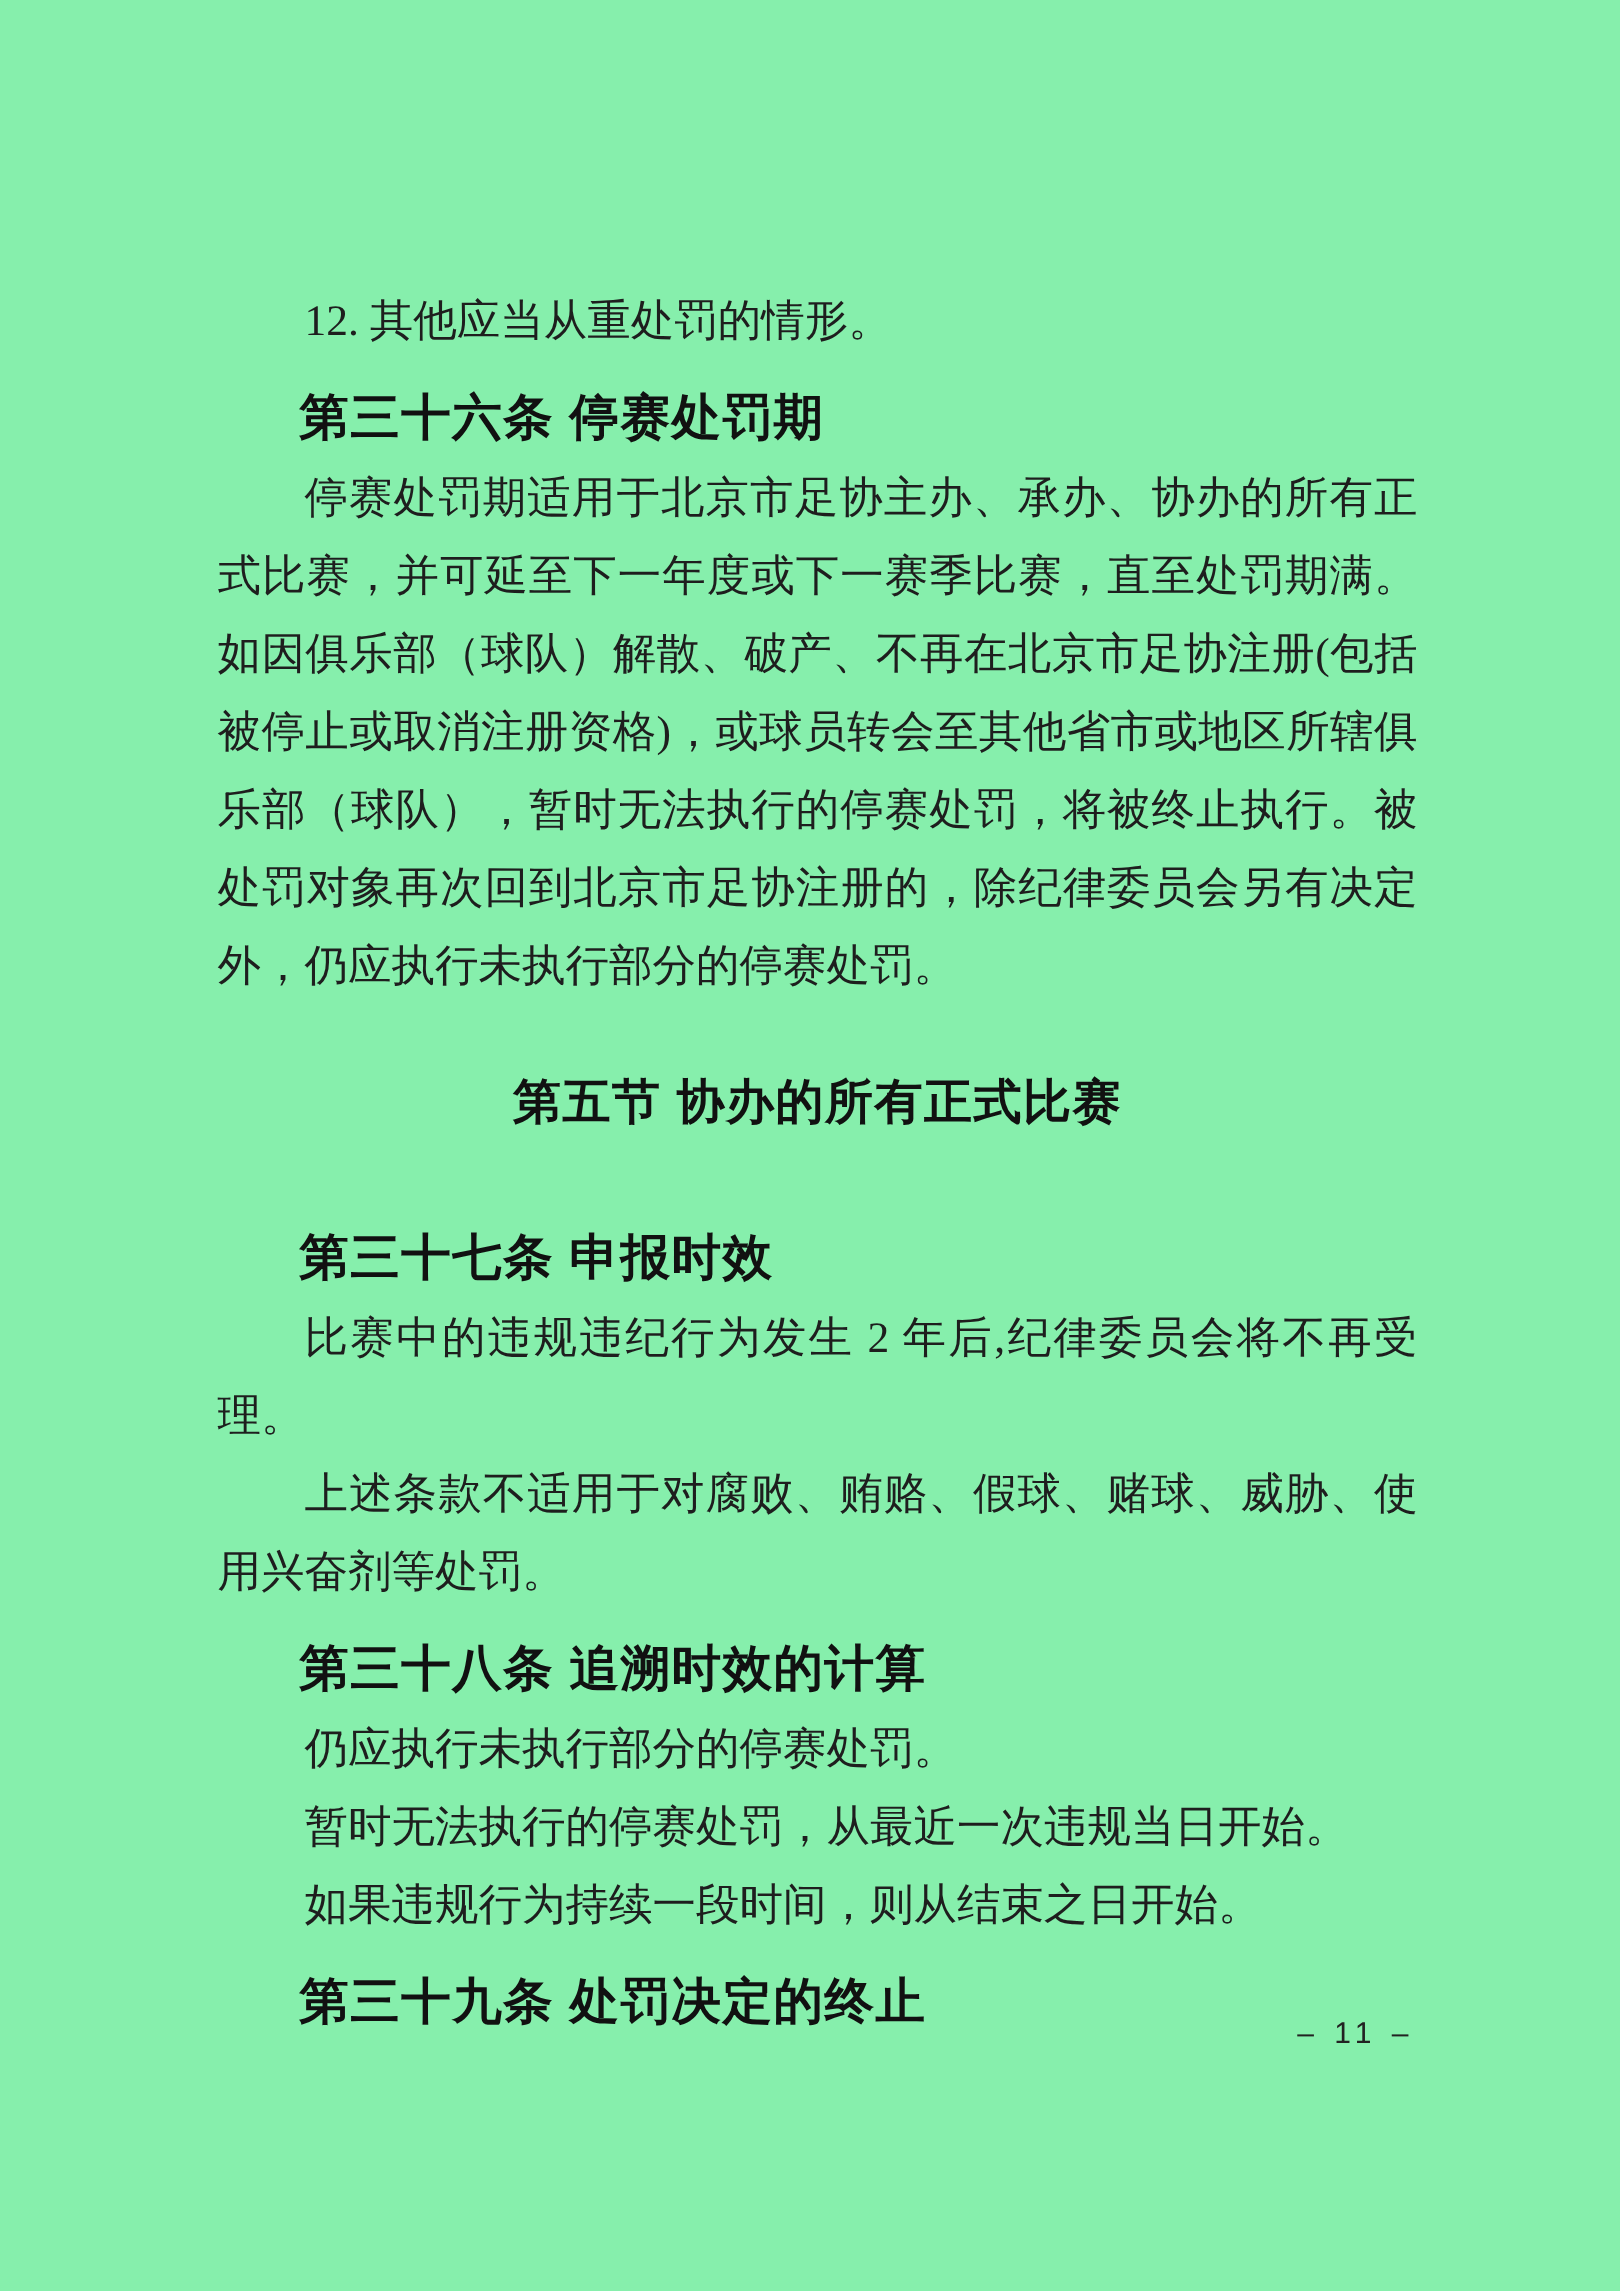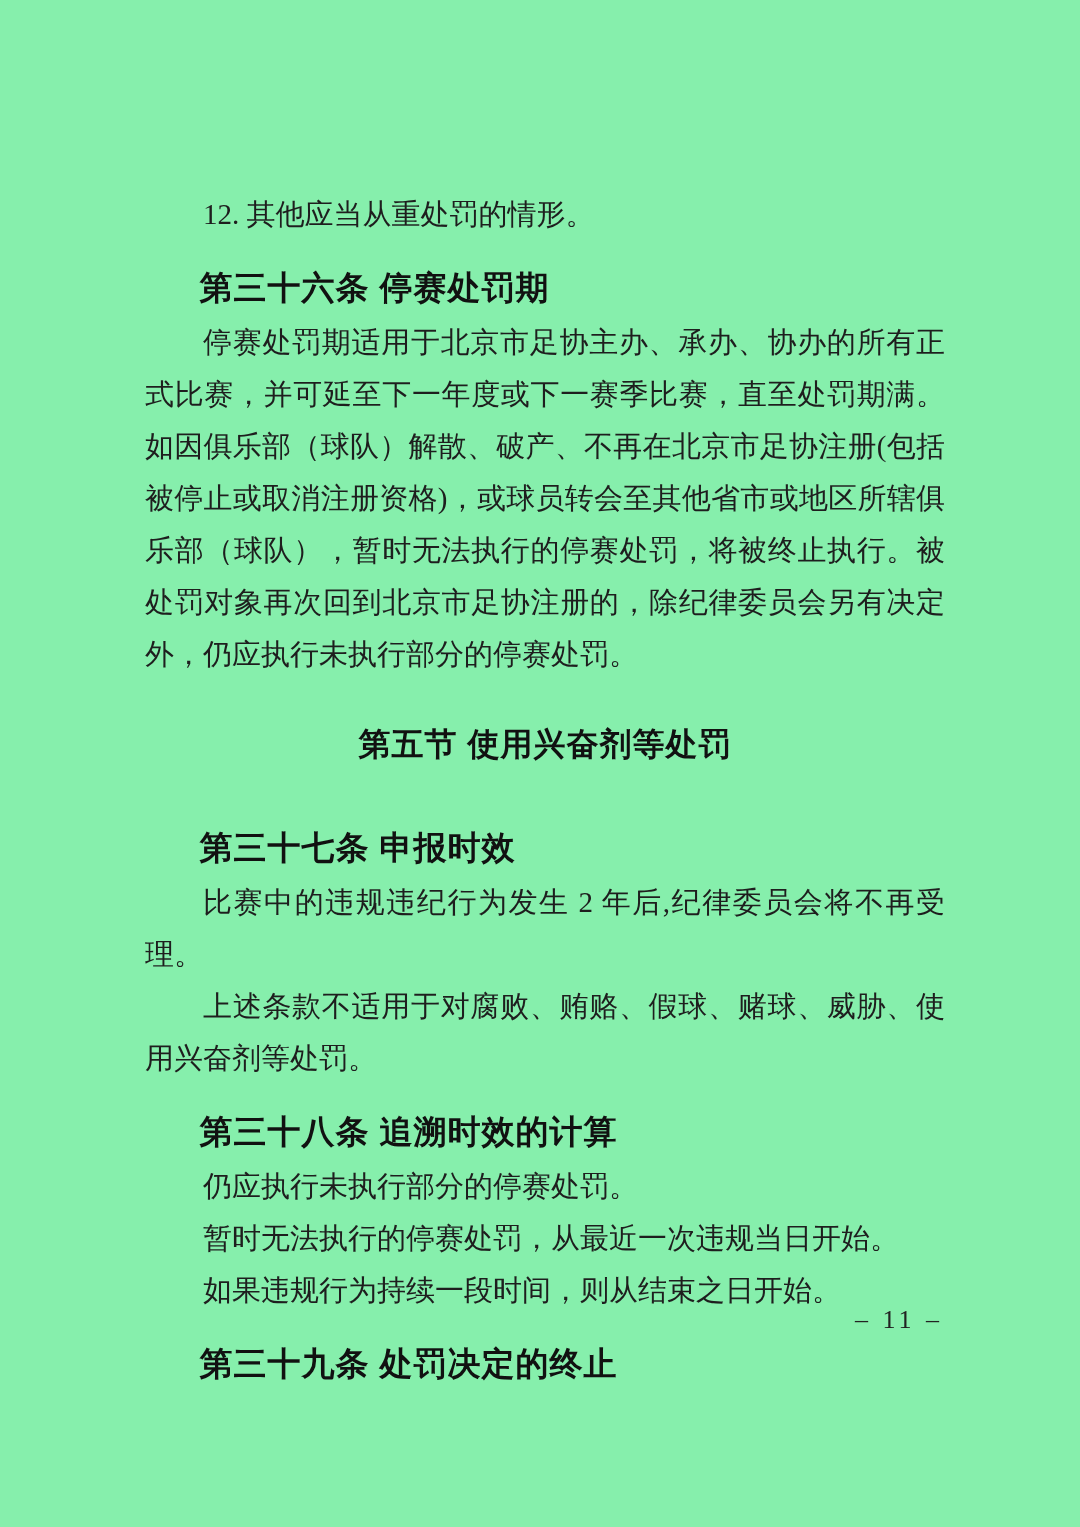--- a/index.html
+++ b/index.html
@@ -29,62 +29,62 @@
   p.body-para {
     margin: 0;
     text-indent: 2em;
   }
   h3.article-heading {
     font-family: "Liberation Sans", "DejaVu Sans", sans-serif;
     font-weight: 700;
     font-size: 33px;
     line-height: 52px;
     color: #111111;
-    margin: 22px 0 2px 0;
+    margin: 12px 0 2px 0;
     text-indent: 1.65em;
     text-align: left;
     letter-spacing: 1px;
   }
   h2.section-heading {
     font-family: "Liberation Sans", "DejaVu Sans", sans-serif;
     font-weight: 700;
     font-size: 32px;
     line-height: 52px;
     color: #111111;
     text-align: center;
     text-indent: 0;
     margin: 38px 0 52px 0;
     letter-spacing: 1px;
   }
   .page-number {
     position: absolute;
-    top: 1304px;
+    top: 1340px;
     right: 137px;
-    font-family: Liberation Serif, serif;
-    font-size: 26px;
+    font-family: Liberation Sans, sans-serif;
+    font-size: 20px;
     line-height: 32px;
     color: #222222;
     letter-spacing: 4px;
     white-space: nowrap;
   }
 </style>
 </head>
 <body>
 
 <div class="page">
   <div class="content">
 
     <p class="body-para">12. 其他应当从重处罚的情形。</p>
 
 
     <h3 class="article-heading">第三十六条 停赛处罚期</h3>
 
     <p class="body-para">停赛处罚期适用于北京市足协主办、承办、协办的所有正式比赛，并可延至下一年度或下一赛季比赛，直至处罚期满。如因俱乐部（球队）解散、破产、不再在北京市足协注册(包括被停止或取消注册资格)，或球员转会至其他省市或地区所辖俱乐部（球队），暂时无法执行的停赛处罚，将被终止执行。被处罚对象再次回到北京市足协注册的，除纪律委员会另有决定外，仍应执行未执行部分的停赛处罚。</p>
 
-    <h2 class="section-heading">第五节 使用兴奋剂等处罚</h2>
+    <h2 class="section-heading">第五节 协办的所有正式比赛</h2>
 
     <h3 class="article-heading">第三十七条 申报时效</h3>
 
     <p class="body-para">比赛中的违规违纪行为发生 2 年后,纪律委员会将不再受理。</p>
 
     <p class="body-para">上述条款不适用于对腐败、贿赂、假球、赌球、威胁、使用兴奋剂等处罚。</p>
 
     <h3 class="article-heading">第三十八条 追溯时效的计算</h3>
 
     <p class="body-para">仍应执行未执行部分的停赛处罚。</p>

